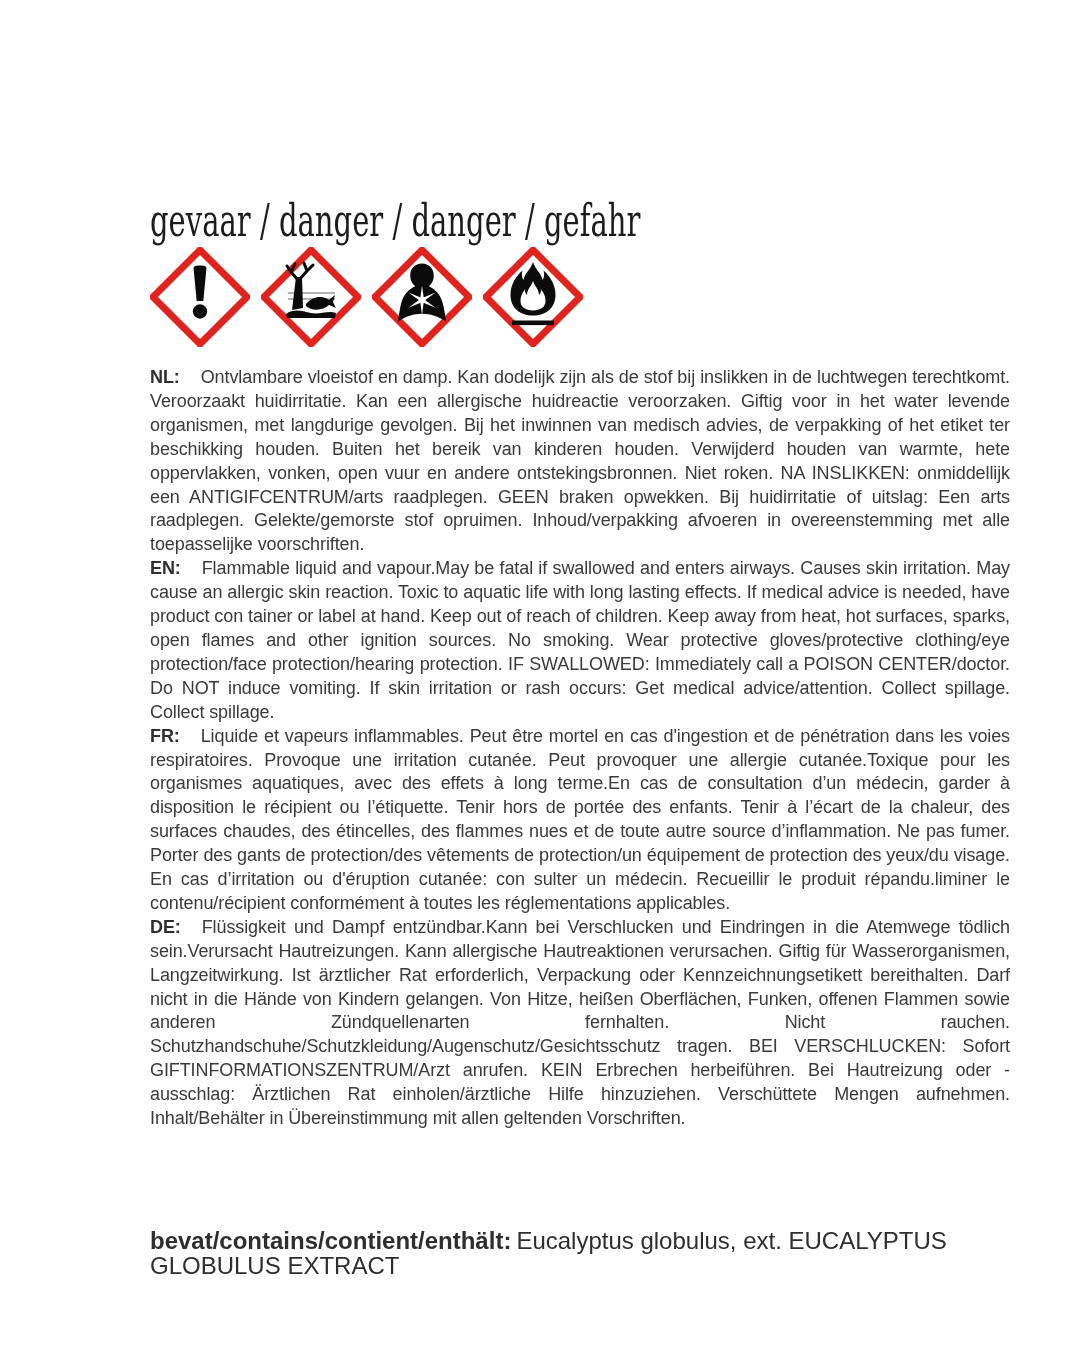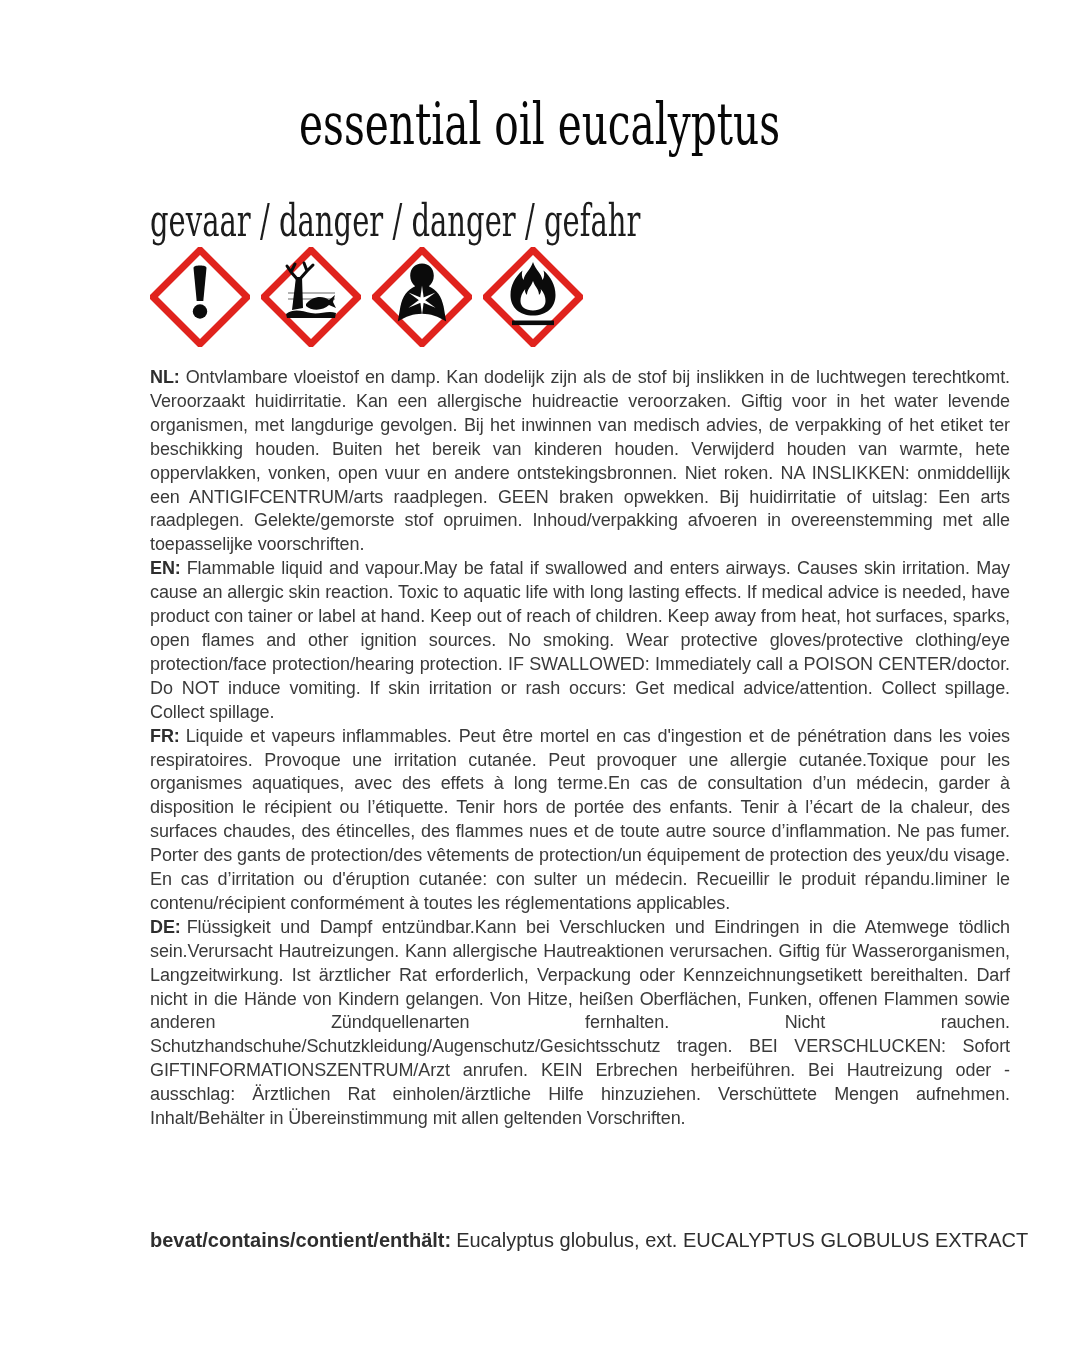--- a/index.html
+++ b/index.html
@@ -22,40 +22,37 @@
   .pictograms{
     position:absolute;top:247px;left:150px;display:flex;gap:11px;
   }
   .pictogram{width:100px;height:100px;display:block;}
   .statements{
     position:absolute;top:366px;left:150px;width:860px;
     color:#3a3a3a;font-size:18px;line-height:23.9px;letter-spacing:-0.1px;
     text-align:justify;
   }
   .statement{margin:0;}
-  .statement strong{color:#2e2e2e;font-weight:700;margin-right:6px;}
+  .statement strong{color:#2e2e2e;font-weight:700;margin-right:21px;}
   .cas-line{
     position:absolute;top:1192px;left:150px;color:#111111;
     font-size:23px;line-height:30px;
   }
   .cas-line strong{font-weight:700;margin-right:6px;}
   .contains-line{
     position:absolute;top:1228px;left:150px;color:#2e2e2e;
-    font-size:20px;line-height:25px;width:900px;
+    font-size:24px;line-height:25px;width:900px;
   }
   .contains-line strong{font-weight:700;margin-right:5px;}
 </style>
 </head>
 <body>
 
 <div class="page">
 
-  <div class="title">
-    <span class="title-inner">essential oil eucalyptus</span>
-  </div>
 
   <div class="subtitle">
     <span class="subtitle-inner">gevaar / danger / danger / gefahr</span>
   </div>
 
   <div class="pictograms">
 
     <svg class="pictogram" viewBox="0 0 100 100">
       <path d="M50 3 L97 50 L50 97 L3 50 Z" fill="#ffffff" stroke="#e0231d" stroke-width="7"></path>
       <path d="M43.5 21 C43.5 19.2 45.5 18.4 50 18.4 C54.5 18.4 56.5 19.2 56.5 21 L53.3 54 L46.7 54 Z" fill="#0b0b0b"></path>

